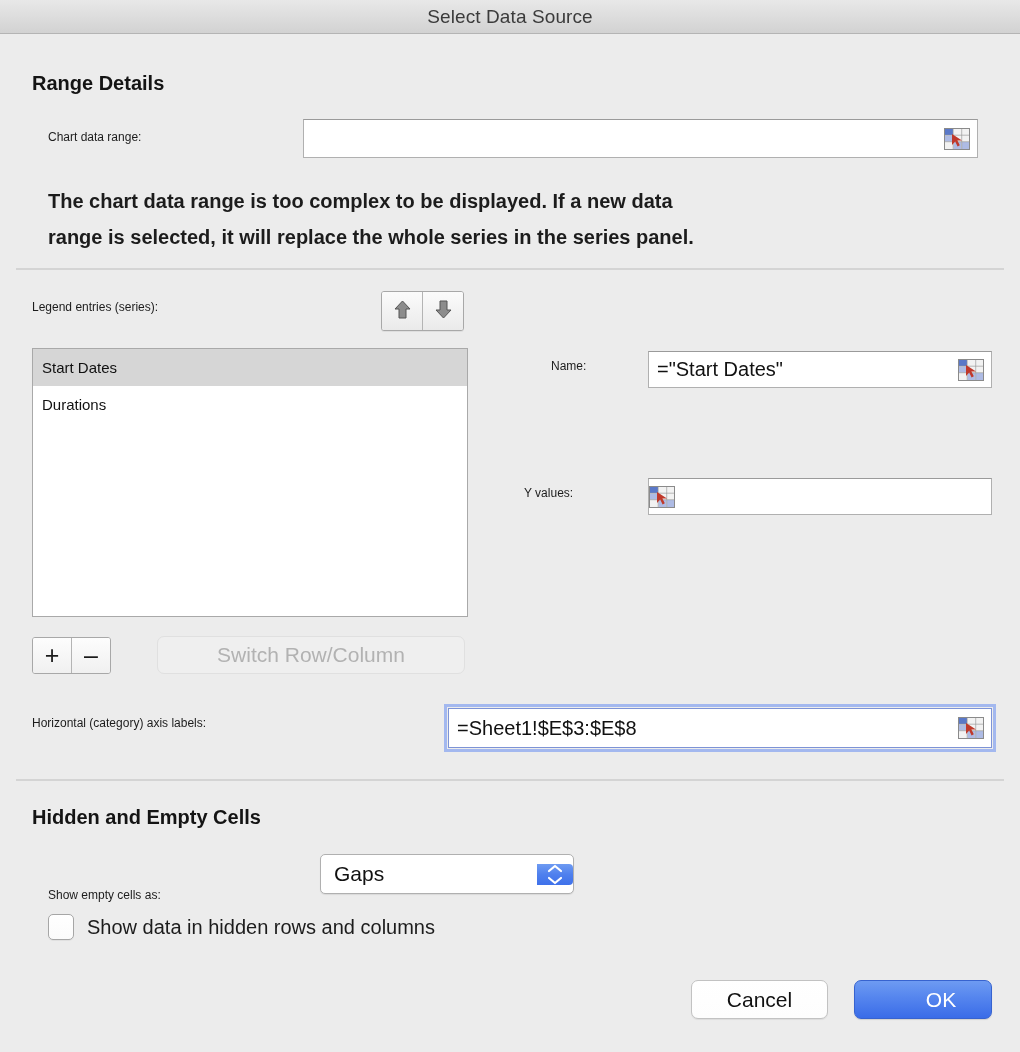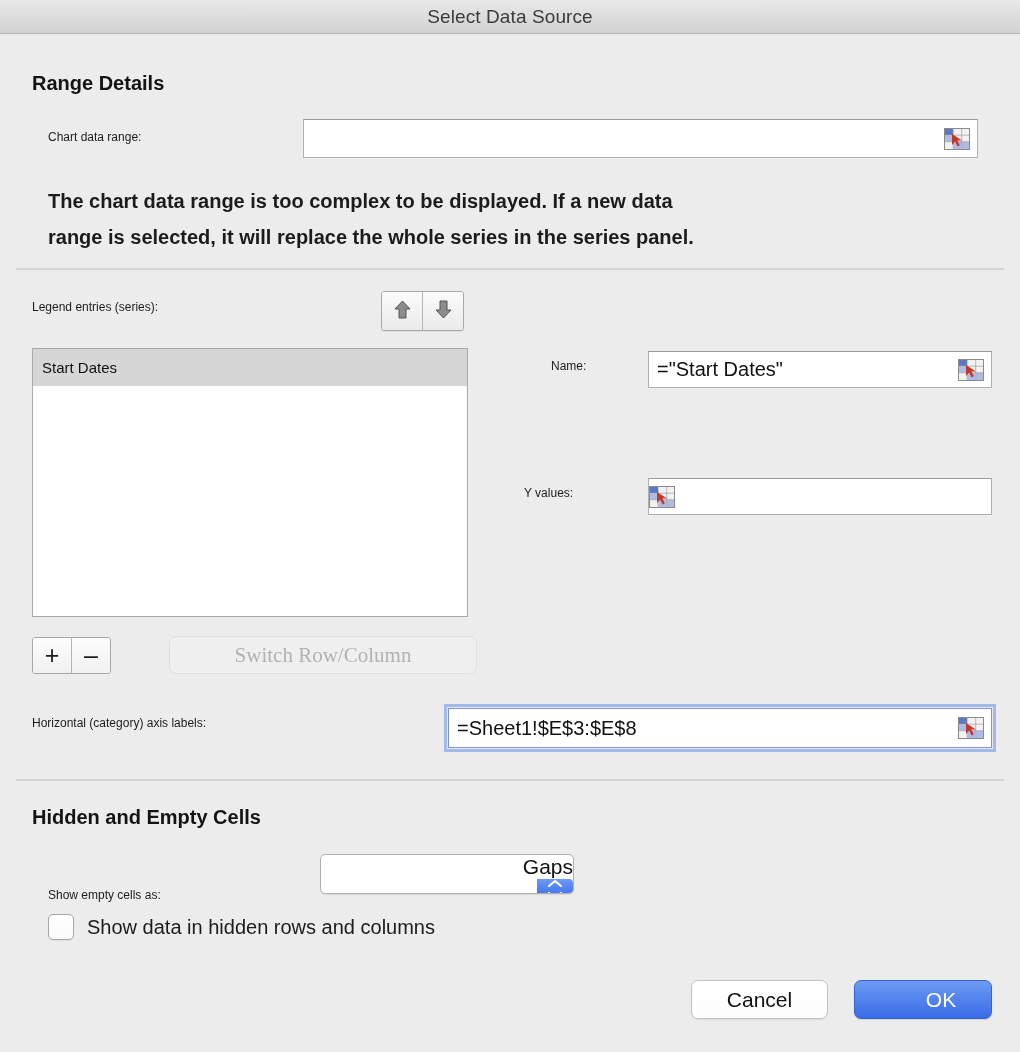--- a/index.html
+++ b/index.html
@@ -197,24 +197,23 @@
   }
 
   
   .popup {
     position: absolute;
     background: #ffffff;
     border: 1px solid #b0b0b0;
     border-radius: 5px;
     box-sizing: border-box;
     display: flex;
-    align-items: flex-end;
+    align-items: center;
     overflow: hidden;
     box-shadow: 0 1px 1px rgba(0,0,0,0.08);
-    flex-direction: column;
   }
   .popup-value {
     flex: 1 1 auto;
     display: flex;
     align-items: center;
     padding-left: 13px;
     font-size: 21px;
     color: #111;
   }
   .popup-stepper {
@@ -314,28 +313,31 @@
           <path d="M8.5 18 L1 10 L5 10 L5 1 L12 1 L12 10 L16 10 Z" fill="#8c8c8c" stroke="#555" stroke-width="1"></path>
         </svg>
       </span>
     </div>
   </div>
 
   <div class="listbox" style="left:32px; top:348px; width:436px; height:269px;">
     <div class="list-item selected">
       <span>Start Dates</span>
     </div>
+    <div class="list-item">
+      <span>Durations</span>
+    </div>
   </div>
 
   <div class="seg-group" style="left:32px; top:637px;">
     <div class="seg-btn">+</div>
     <div class="seg-btn">–</div>
   </div>
 
-  <div class="pushbutton pb-disabled" style="left:169px; top:636px; width:308px; height:38px;font-family:Liberation Serif, serif;">Switch Row/Column</div>
+  <div class="pushbutton pb-disabled" style="left:157px; top:636px; width:308px; height:38px;">Switch Row/Column</div>
 
   <div class="label" style="left:551px; top:359px;">Name:</div>
   <div class="field" style="left:648px; top:351px; width:344px; height:37px;">
     <div class="field-text">="Start Dates"</div>
     <span class="picker">
       <svg width="26" height="22" viewBox="0 0 26 22">
         <rect x="0.5" y="0.5" width="25" height="21" fill="#ffffff" stroke="#8a8a8a"></rect>
         <rect x="1" y="1" width="8" height="6" fill="#5a78c8"></rect>
         <rect x="9.5" y="1" width="8" height="6" fill="#f2f2f2"></rect>
         <rect x="18" y="1" width="7" height="6" fill="#f2f2f2"></rect>

